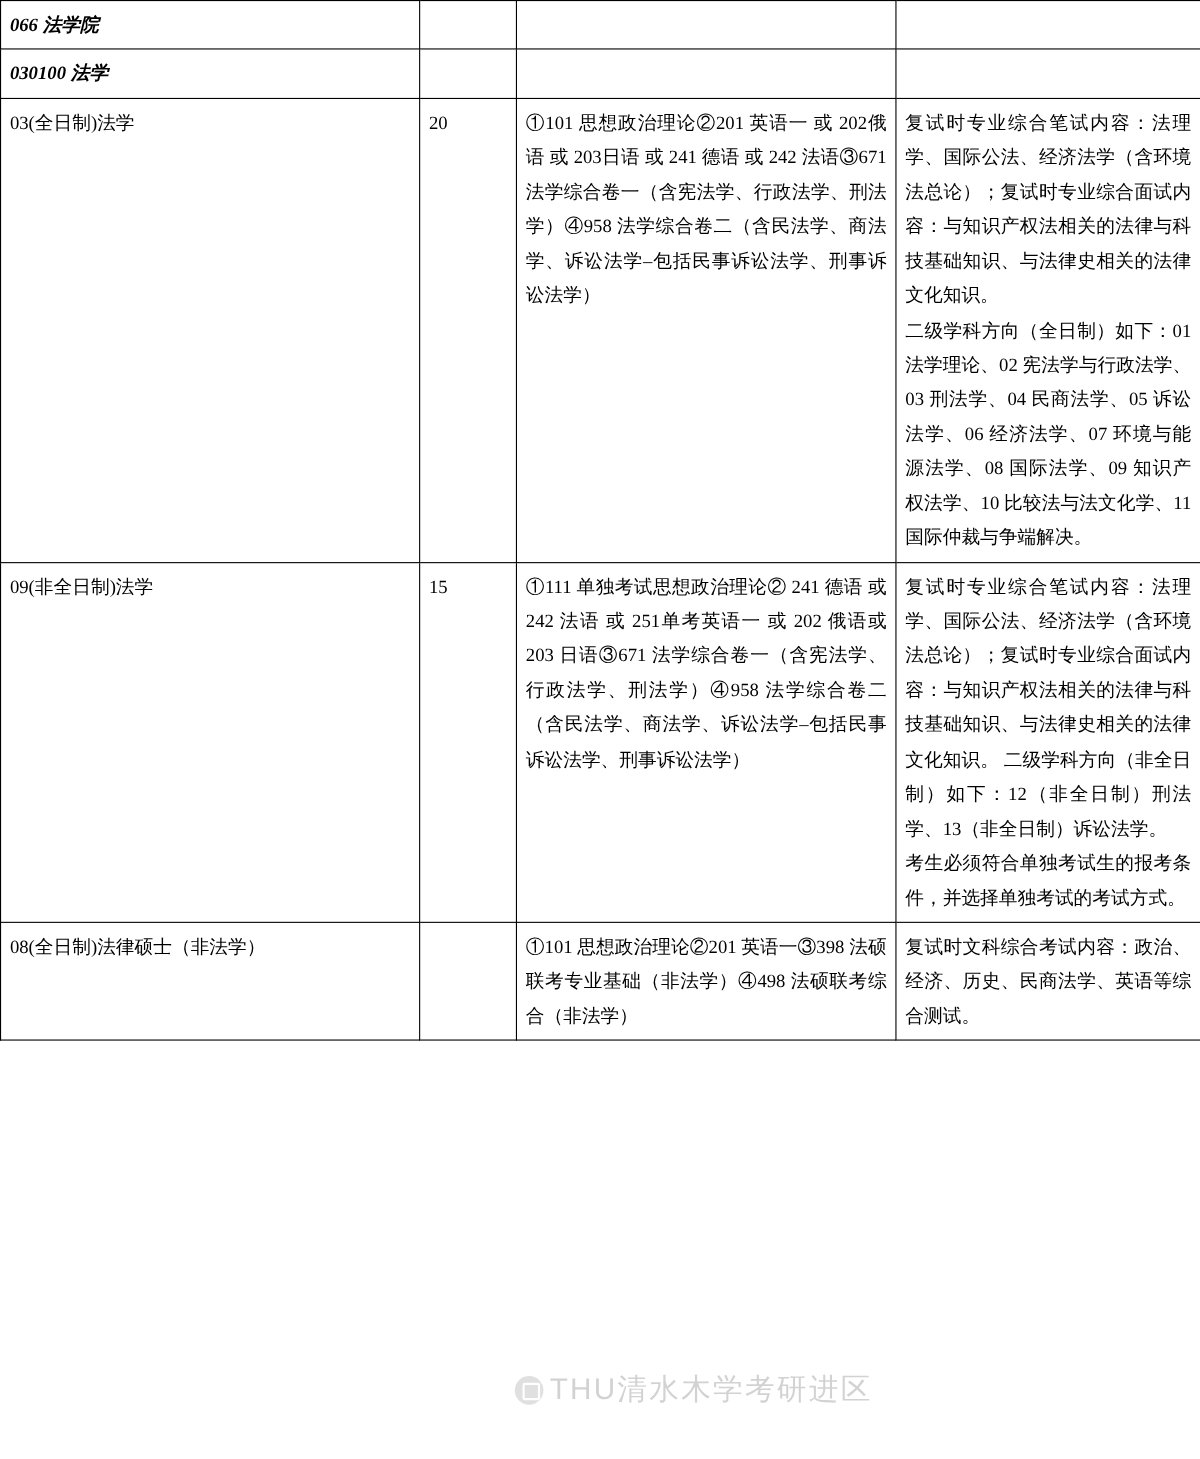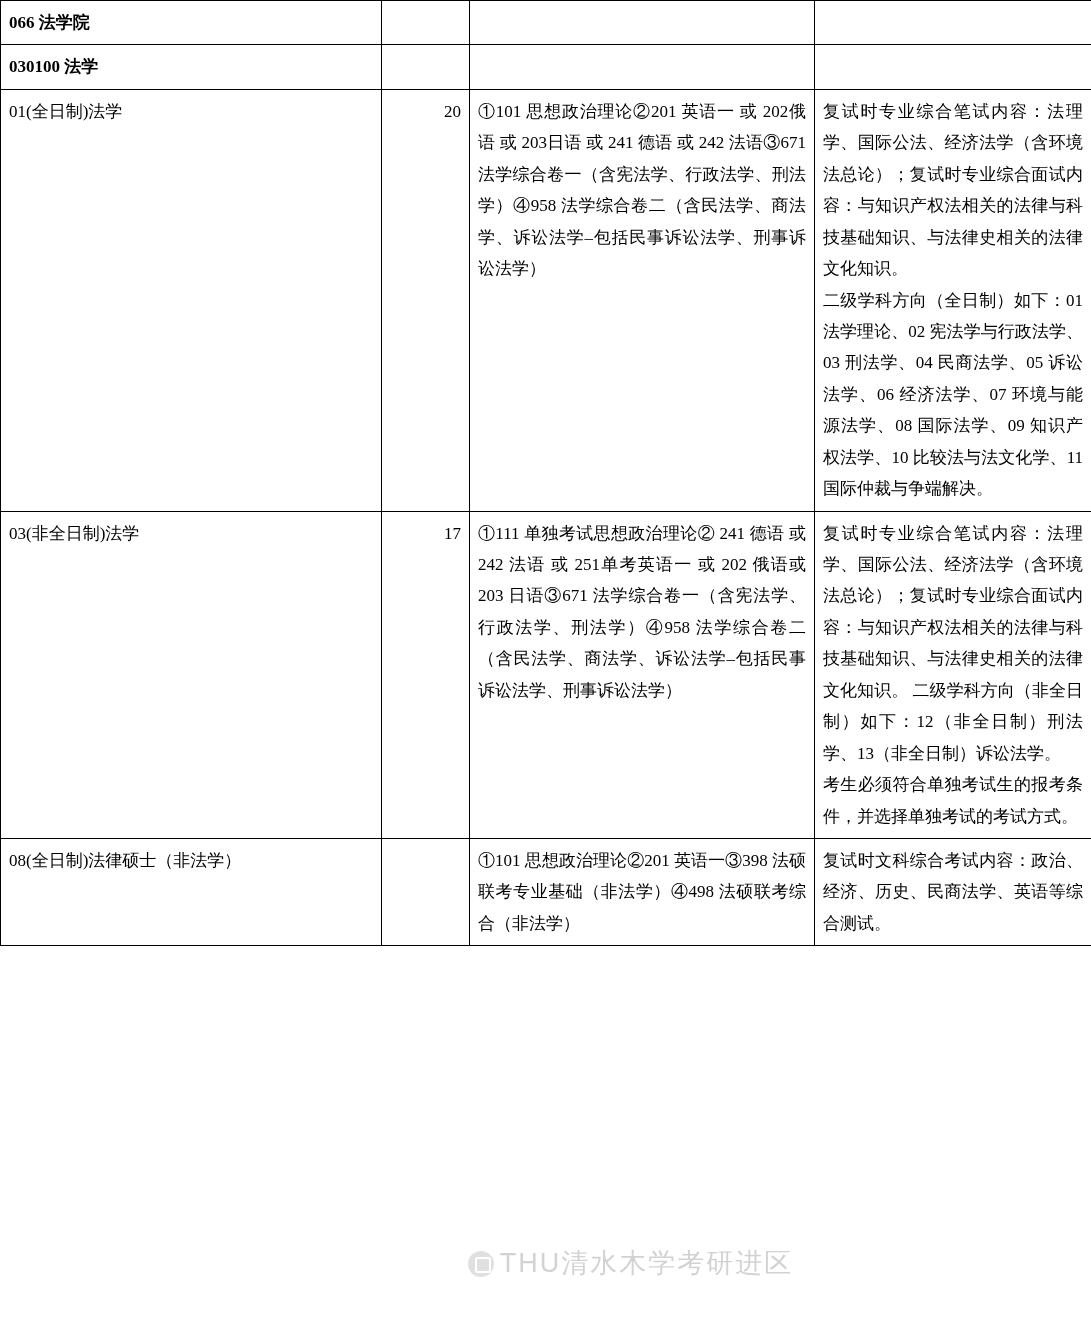--- a/index.html
+++ b/index.html
@@ -27,28 +27,29 @@
     font-size: 17px;
     line-height: 1.85;
   }
   col.c1 { width: 381px; }
   col.c2 { width: 88px; }
   col.c3 { width: 345px; }
   col.c4 { width: 277px; }
 
   .bold {
     font-weight: bold;
+    font-style: italic;
   }
   .name-cell {
     font-size: 17.5px;
     white-space: nowrap;
   }
   .num-cell {
     font-size: 17px;
-    text-align: right;
+    text-align: left;
     padding-left: 11px;
   }
   .subj-cell {
     text-align: justify;
     text-justify: inter-ideograph;
     font-size: 17px;
     line-height: 1.85;
   }
   .remark-cell {
     text-align: justify;
@@ -118,28 +119,28 @@
       <td class="subj-cell empty-cell"></td>
       <td class="remark-cell empty-cell"></td>
     </tr>
     <tr class="r-major">
       <td class="name-cell bold">030100 法学</td>
       <td class="num-cell empty-cell"></td>
       <td class="subj-cell empty-cell"></td>
       <td class="remark-cell empty-cell"></td>
     </tr>
     <tr>
-      <td class="name-cell">01(全日制)法学</td>
+      <td class="name-cell">03(全日制)法学</td>
       <td class="num-cell">20</td>
       <td class="subj-cell">①101 思想政治理论②201 英语一 或 202俄语 或 203日语 或 241 德语 或 242 法语③671 法学综合卷一（含宪法学、行政法学、刑法学）④958 法学综合卷二（含民法学、商法学、诉讼法学–包括民事诉讼法学、刑事诉讼法学）</td>
       <td class="remark-cell">复试时专业综合笔试内容：法理学、国际公法、经济法学（含环境法总论）；复试时专业综合面试内容：与知识产权法相关的法律与科技基础知识、与法律史相关的法律文化知识。<br>二级学科方向（全日制）如下：01 法学理论、02 宪法学与行政法学、03 刑法学、04 民商法学、05 诉讼法学、06 经济法学、07 环境与能源法学、08 国际法学、09 知识产权法学、10 比较法与法文化学、11 国际仲裁与争端解决。</td>
     </tr>
     <tr>
-      <td class="name-cell">03(非全日制)法学</td>
-      <td class="num-cell">17</td>
+      <td class="name-cell">09(非全日制)法学</td>
+      <td class="num-cell">15</td>
       <td class="subj-cell">①111  单独考试思想政治理论② 241 德语 或 242 法语 或 251单考英语一 或 202 俄语或 203 日语③671 法学综合卷一（含宪法学、行政法学、刑法学）④958 法学综合卷二（含民法学、商法学、诉讼法学–包括民事诉讼法学、刑事诉讼法学）</td>
       <td class="remark-cell">复试时专业综合笔试内容：法理学、国际公法、经济法学（含环境法总论）；复试时专业综合面试内容：与知识产权法相关的法律与科技基础知识、与法律史相关的法律文化知识。 二级学科方向（非全日制）如下：12（非全日制）刑法学、13（非全日制）诉讼法学。<br>考生必须符合单独考试生的报考条件，并选择单独考试的考试方式。</td>
     </tr>
     <tr>
       <td class="name-cell">08(全日制)法律硕士（非法学）</td>
       <td class="num-cell empty-cell"></td>
       <td class="subj-cell">①101 思想政治理论②201 英语一③398 法硕联考专业基础（非法学）④498 法硕联考综合（非法学）</td>
       <td class="remark-cell">复试时文科综合考试内容：政治、经济、历史、民商法学、英语等综合测试。</td>
     </tr>
   </tbody>

